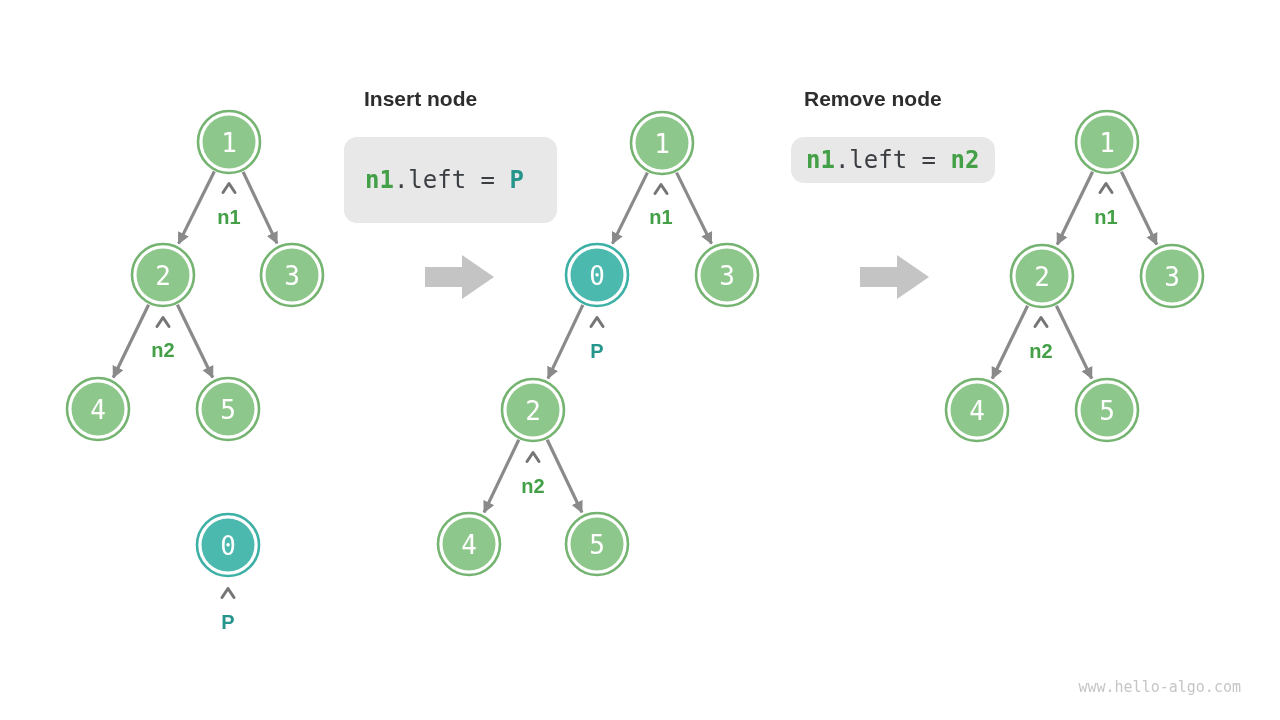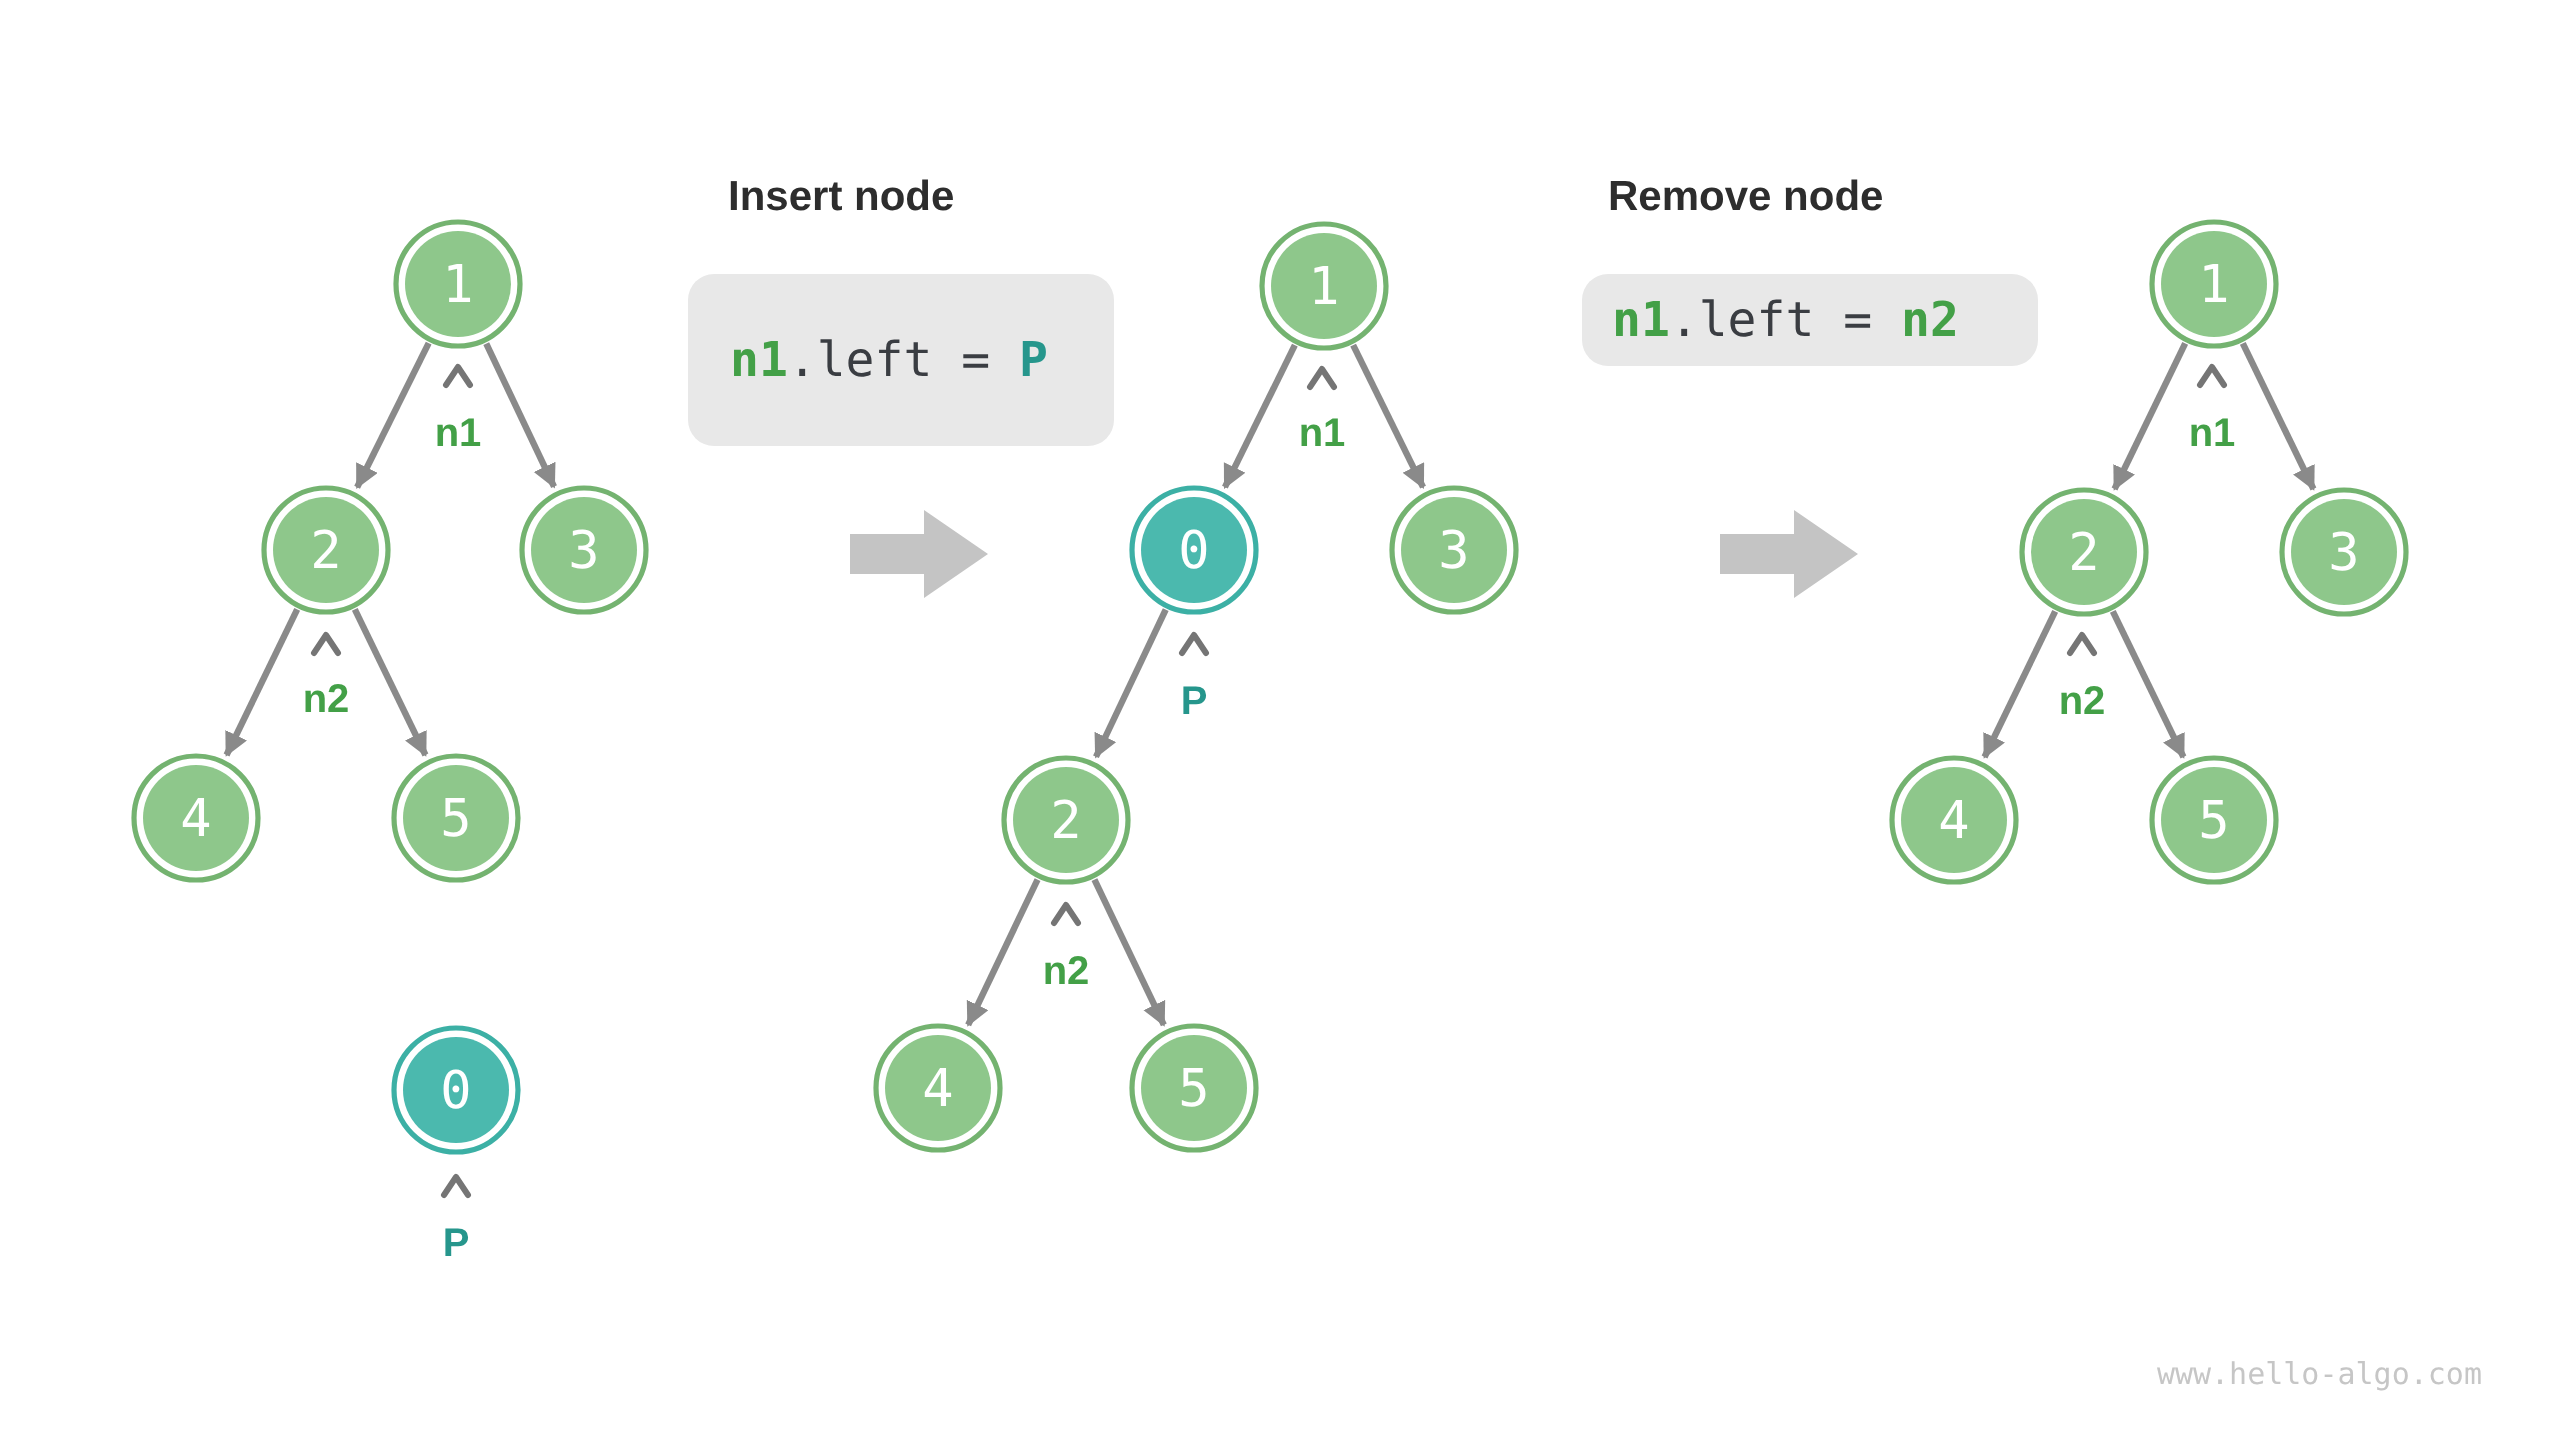--- a/index.html
+++ b/index.html
@@ -6,21 +6,21 @@
   body{background:#ffffff;font-family:"Liberation Sans",sans-serif;}
   #canvas{position:relative;width:1280px;height:720px;background:#ffffff;overflow:hidden;}
   #diagram{position:absolute;left:0;top:0;}
   .section-title{position:absolute;font-size:21px;font-weight:700;color:#2d2d2d;line-height:22px;white-space:nowrap;text-align:center;}
   #title-insert{left:364px;top:88px;}
   #title-remove{left:804px;top:88px;}
   .code-box{position:absolute;background:#e8e8e8;border-radius:13px;
             font-family:"DejaVu Sans Mono",monospace;font-size:24px;color:#3a3d42;
             display:flex;flex-direction:column;justify-content:center;}
   #code-box-insert{left:344px;top:137px;width:213px;height:86px;padding-left:21px;box-sizing:border-box;}
-  #code-box-remove{left:791px;top:137px;width:228px;height:46px;padding-left:15px;box-sizing:border-box;}
+  #code-box-remove{left:791px;top:137px;width:204px;height:46px;padding-left:15px;box-sizing:border-box;}
   .code-line{line-height:37px;white-space:pre;}
   .tok-green{color:#43a047;font-weight:700;}
   .tok-teal{color:#26968c;font-weight:700;}
   .tok-dark{color:#3a3d42;font-weight:400;}
   #watermark{position:absolute;right:39px;top:678px;font-family:"DejaVu Sans Mono",monospace;
              font-size:15px;color:#c6c6c6;white-space:nowrap;}
   text{user-select:none;}
 </style>
 </head>
 <body>

